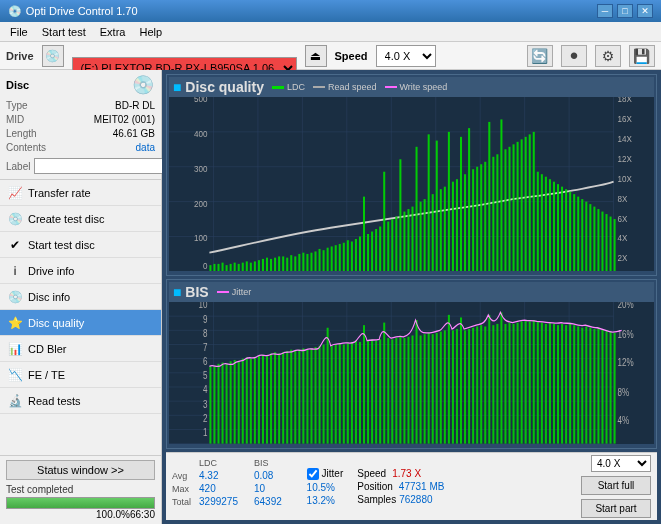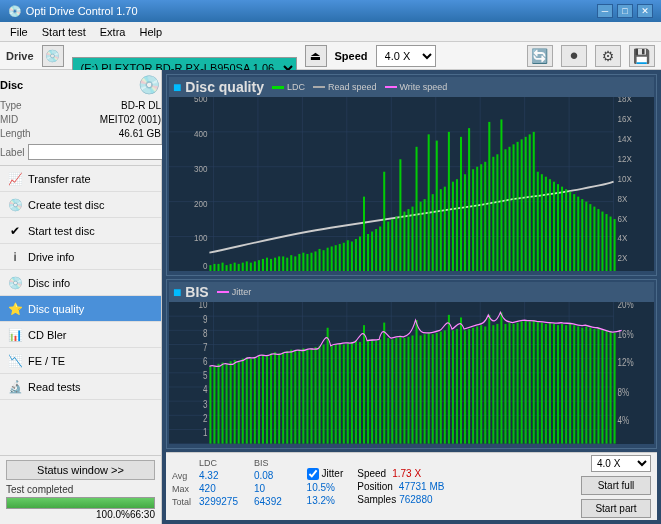--- a/index.html
+++ b/index.html
@@ -49,21 +49,21 @@
       background: #f5f5f5;
       border-bottom: 1px solid #ccc;
       height: 28px;
       display: flex;
       align-items: center;
       padding: 2px 6px;
       gap: 8px;
     }
     .drive-label { font-size: 11px; font-weight: bold; color: #333; }
     .drive-select {
-      background: #14b8a6;
+      background: #ef4444;
       border: 1px solid #999;
       height: 22px;
       font-size: 11px;
       padding: 0 4px;
       min-width: 200px;
       margin-top: 25px;
     }
     .drive-icon-btn {
       width: 22px; height: 22px;
       background: #e8e8e8;
@@ -101,21 +101,21 @@
       background: #f0f0f0;
       border-right: 1px solid #ccc;
       display: flex;
       flex-direction: column;
     }
     
     
     .disc-info-panel {
       background: #f0f0f0;
       border-bottom: 1px solid #ccc;
-      padding: 4px 0;
+      padding: 4px 6px;
     }
     .disc-header {
       display: flex;
       align-items: center;
       justify-content: space-between;
       margin-bottom: 3px;
     }
     .disc-header-title { font-weight: bold; font-size: 11px; }
     .disc-icon { font-size: 18px; color: #555; }
     .disc-row {
@@ -325,20 +325,24 @@
         <span class="disc-key">Type</span>
         <span class="disc-val">BD-R DL</span>
       </div>
       <div class="disc-row">
         <span class="disc-key">MID</span>
         <span class="disc-val">MEIT02 (001)</span>
       </div>
       <div class="disc-row">
         <span class="disc-key">Length</span>
         <span class="disc-val">46.61 GB</span>
+      </div>
+      <div class="disc-row">
+        <span class="disc-key">Contents</span>
+        <span class="disc-val-blue">data</span>
       </div>
       <div class="label-row">
         <span class="disc-key">Label</span>
         <input class="label-input" type="text" value="" style="">
         <div class="label-btn">✏</div>
       </div>
     </div>
 
     <div class="nav-items">
       <div class="nav-item">

